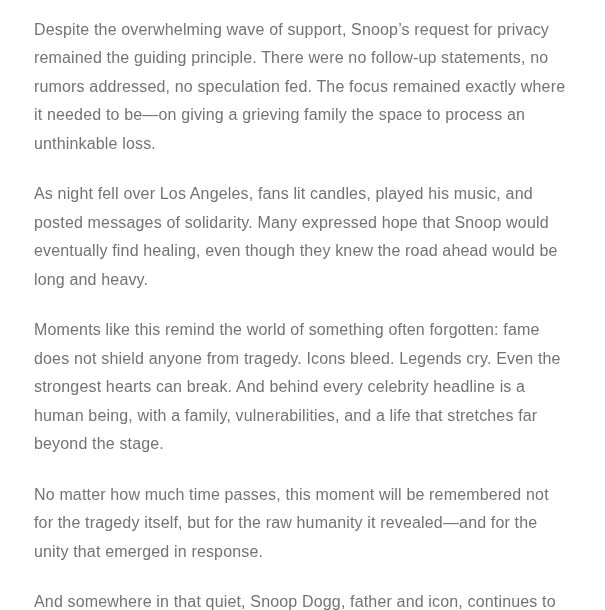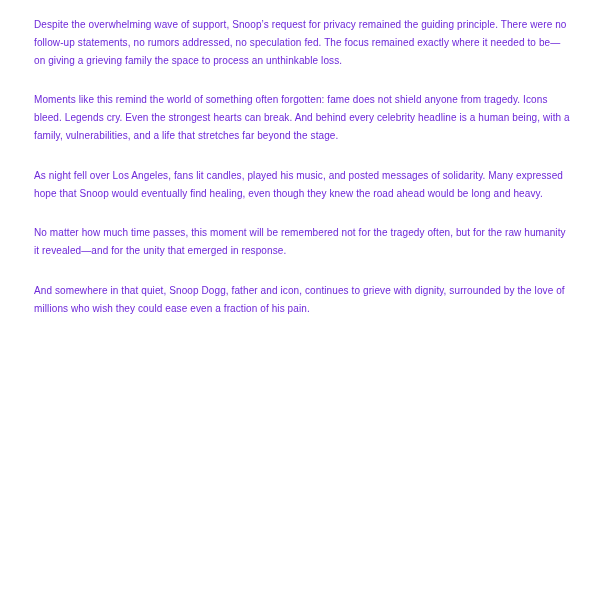--- a/index.html
+++ b/index.html
@@ -13,32 +13,32 @@
     font-family: "Liberation Sans", sans-serif;
     overflow: hidden;
   }
   .article {
     box-sizing: border-box;
     width: 605px;
     padding: 16px 34px 0 34px;
   }
   .article p {
     margin: 0 0 22px 0;
-    font-size: 10px;
+    font-size: 16px;
     line-height: 1.78;
-    color: #6d28d9;
+    color: #737373;
     letter-spacing: 0.01em;
     text-align: left;
   }
   .article p:last-child {
     margin-bottom: 0;
   }
 </style>
 </head>
 <body>
 
 <div class="article">
   <p>Despite the overwhelming wave of support, Snoop’s request for privacy remained the guiding principle. There were no follow-up statements, no rumors addressed, no speculation fed. The focus remained exactly where it needed to be—on giving a grieving family the space to process an unthinkable loss.</p>
+  <p>As night fell over Los Angeles, fans lit candles, played his music, and posted messages of solidarity. Many expressed hope that Snoop would eventually find healing, even though they knew the road ahead would be long and heavy.</p>
   <p>Moments like this remind the world of something often forgotten: fame does not shield anyone from tragedy. Icons bleed. Legends cry. Even the strongest hearts can break. And behind every celebrity headline is a human being, with a family, vulnerabilities, and a life that stretches far beyond the stage.</p>
-  <p>As night fell over Los Angeles, fans lit candles, played his music, and posted messages of solidarity. Many expressed hope that Snoop would eventually find healing, even though they knew the road ahead would be long and heavy.</p>
-  <p>No matter how much time passes, this moment will be remembered not for the tragedy often, but for the raw humanity it revealed—and for the unity that emerged in response.</p>
+  <p>No matter how much time passes, this moment will be remembered not for the tragedy itself, but for the raw humanity it revealed—and for the unity that emerged in response.</p>
   <p>And somewhere in that quiet, Snoop Dogg, father and icon, continues to grieve with dignity, surrounded by the love of millions who wish they could ease even a fraction of his pain.</p>
 </div>
 
 </body></html>

